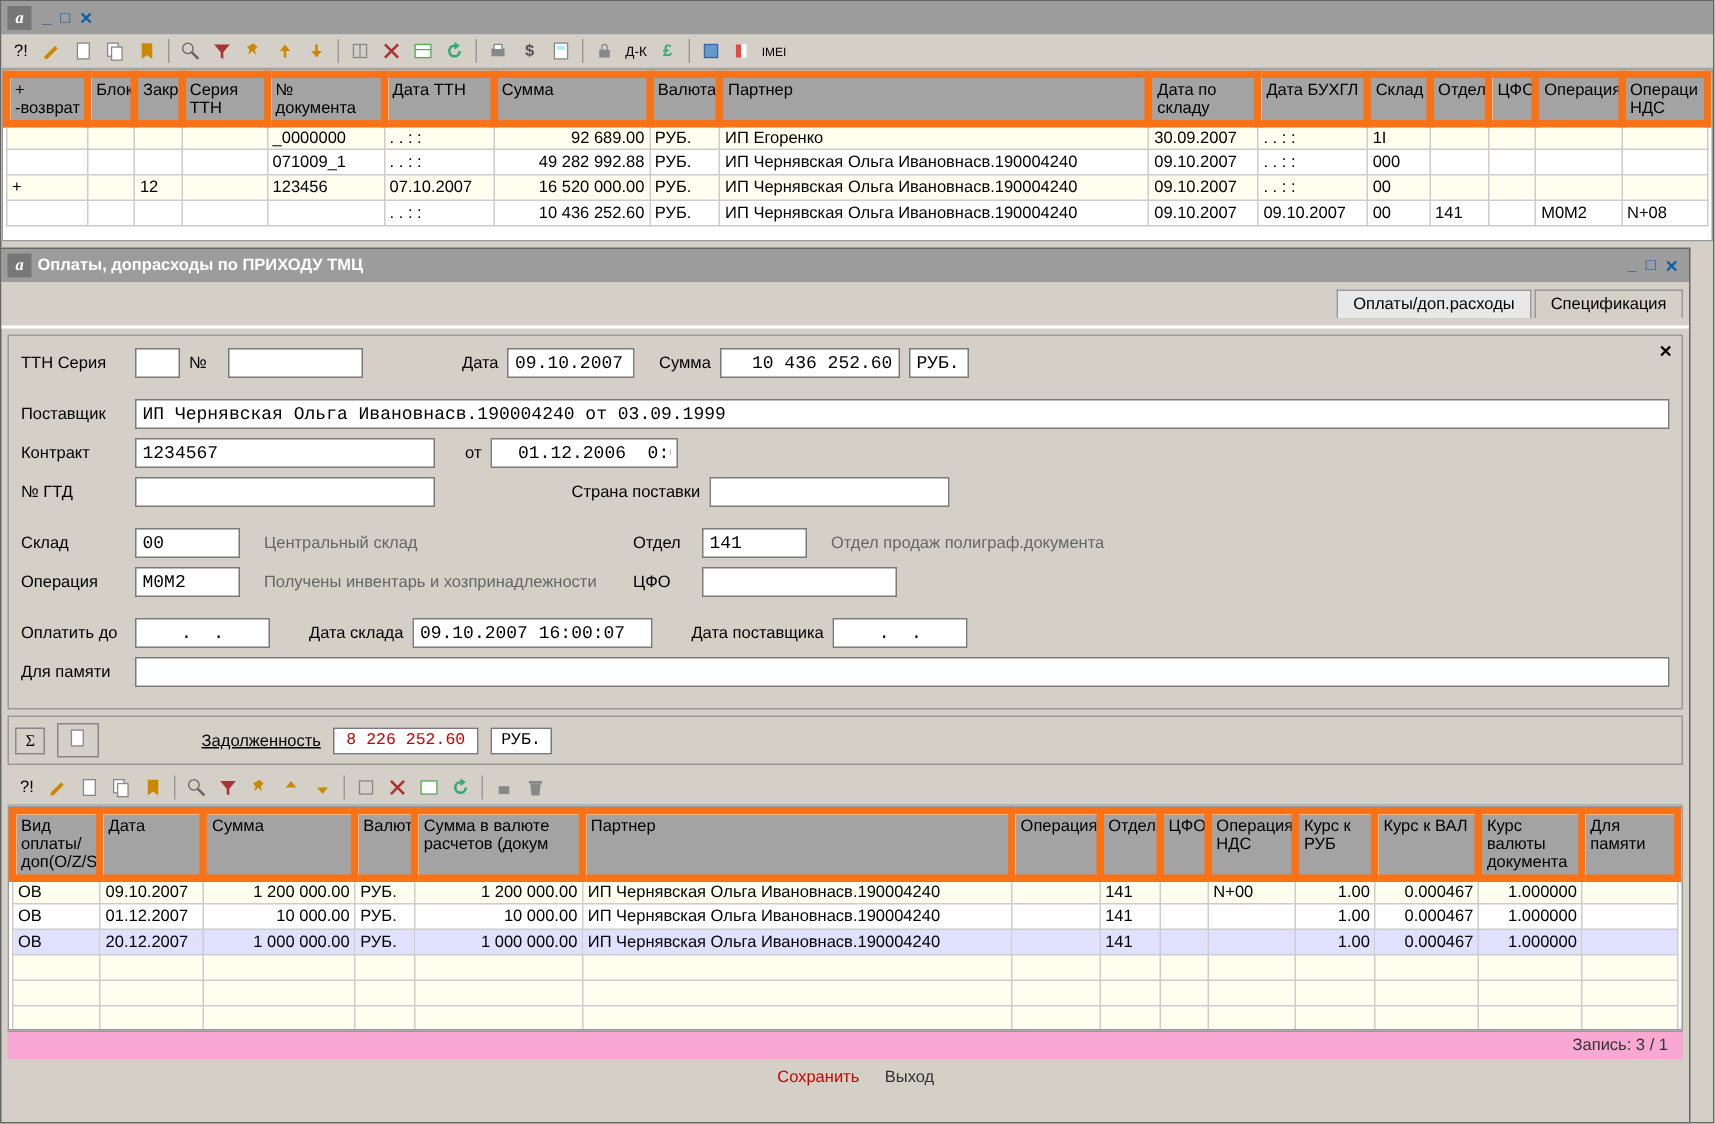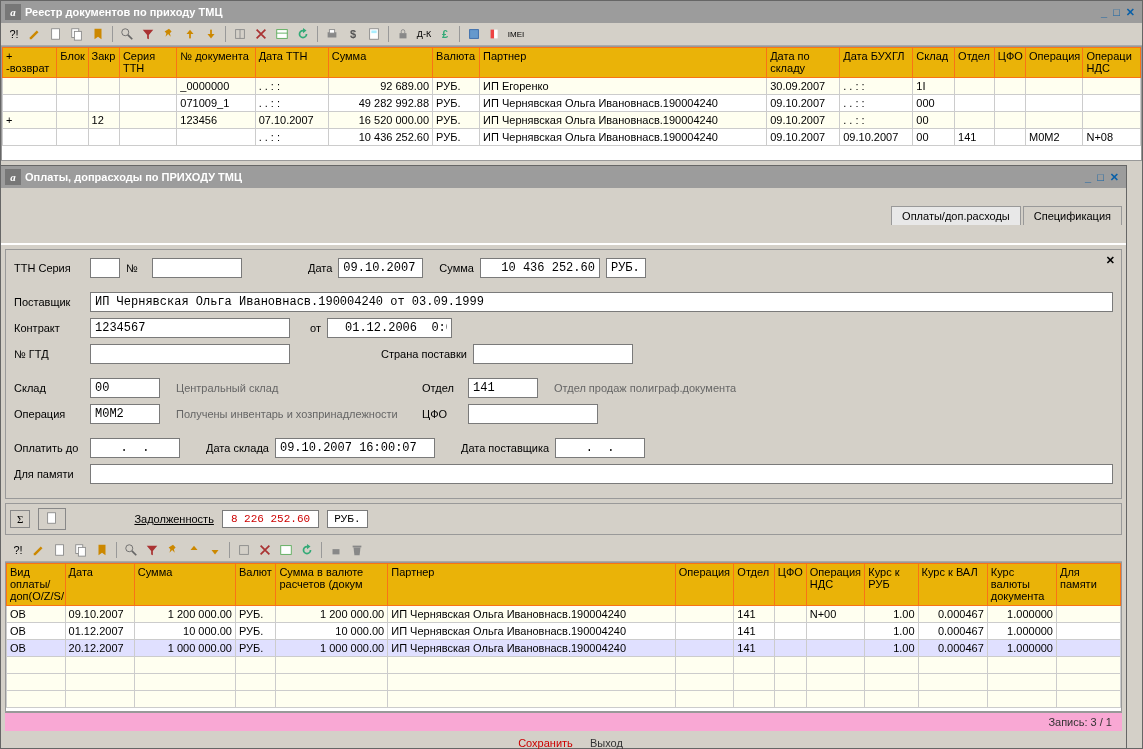--- a/index.html
+++ b/index.html
@@ -10,30 +10,30 @@
 .titlebar .logo { width: 16px; height: 16px; background: #777; margin-right: 4px; display: flex; align-items: center; justify-content: center; font-family: Georgia, serif; font-style: italic; }
 .titlebar .title { flex: 1; }
 .titlebar .ctrl { color: #0a60a8; font-weight: bold; padding: 0 3px; cursor: pointer; }
 
 .toolbar { background: #d4d0c8; padding: 2px 4px; border-bottom: 1px solid #aaa; display: flex; align-items: center; gap: 3px; flex-wrap: wrap; }
 .toolbar .btn { width: 18px; height: 18px; display: flex; align-items: center; justify-content: center; cursor: pointer; border: 1px solid transparent; }
 .toolbar .sep { width: 1px; height: 16px; background: #999; margin: 0 2px; }
 
 .grid { background: #fff; border: 1px solid #999; }
 .grid table { width: 100%; border-collapse: collapse; table-layout: fixed; }
-.grid th { background: #eab308; border: 1px solid #f97316; padding: 2px 3px; font-weight: normal; text-align: left; vertical-align: top; height: 30px; overflow: hidden; }
+.grid th { background: #a3a3a3; border: 5px solid #f97316; padding: 2px 3px; font-weight: normal; text-align: left; vertical-align: top; height: 30px; overflow: hidden; }
 .grid td { border: 1px solid #ccc; padding: 1px 3px; white-space: nowrap; overflow: hidden; height: 17px; }
 .grid tr.alt td { background: #fffff0; }
 .grid tr.sel td { background: #e0e0ff; }
 .grid td.r { text-align: right; }
 
 .win1 { left: 0; top: 0; width: 1143px; height: 749px; }
 .win2 { left: 16; top: 165px; width: 1127px; height: 584px; }
 
-.tabs-row { background: #d4d0c8; padding: 18px 4px; display: flex; justify-content: flex-end; border-bottom: 2px solid #fff; }
+.tabs-row { background: #d4d0c8; padding: 5px 4px; display: flex; justify-content: flex-end; border-bottom: 2px solid #fff; }
 .tab { background: #d4d0c8; border: 1px solid #999; border-bottom: none; padding: 3px 10px; margin-left: 2px; cursor: pointer; }
 .tab.active { background: #e8e8e8; }
 
 .form-area { background: #d4d0c8; padding: 8px; border: 1px solid #999; margin: 4px; position: relative; }
 .close-x { position: absolute; right: 6px; top: 4px; font-weight: bold; cursor: pointer; }
 .fr { display: flex; align-items: center; margin-bottom: 6px; gap: 6px; }
 .fr label { width: 70px; }
 .fr input[type=text] { background: #fff; border: 1px solid #7a7a7a; padding: 2px 4px; font-family: "Courier New", monospace; font-size: 12px; }
 .fr .desc { color: #666; margin-left: 10px; }
 
@@ -50,21 +50,20 @@
 .link-dark { color: #333; cursor: pointer; margin-left: 14px; }
 
 svg { width: 14px; height: 14px; }
 </style>
 </head>
 <body>
 
 <div class="window win1">
   <div class="titlebar">
     <div class="logo">a</div>
-    <div class="title">Реестр документов по приходу ТМЦ</div>
     <span class="ctrl">_</span>
     <span class="ctrl">□</span>
     <span class="ctrl">✕</span>
   </div>
   <div class="toolbar">
     <span class="btn">?!</span>
     <span class="btn">
         <svg viewBox="0 0 16 16">
           <path d="M2 12l8-8 2 2-8 8H2v-2z" fill="#c80"></path>
         </svg>

